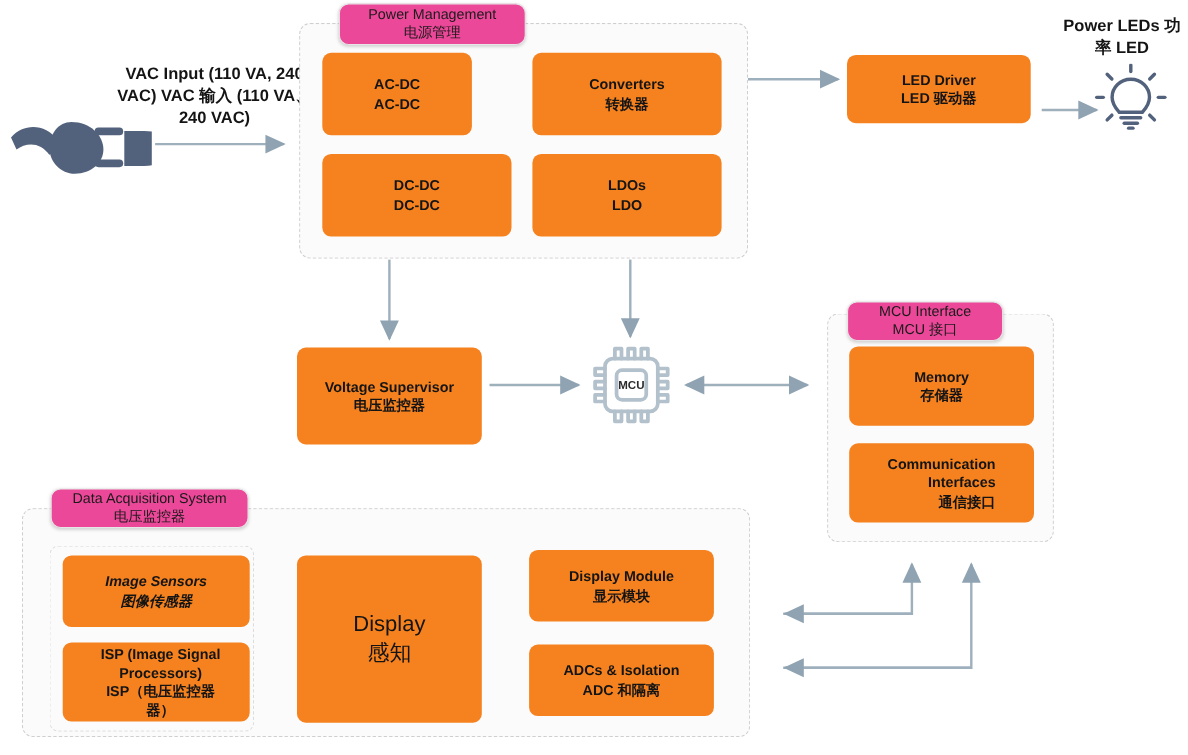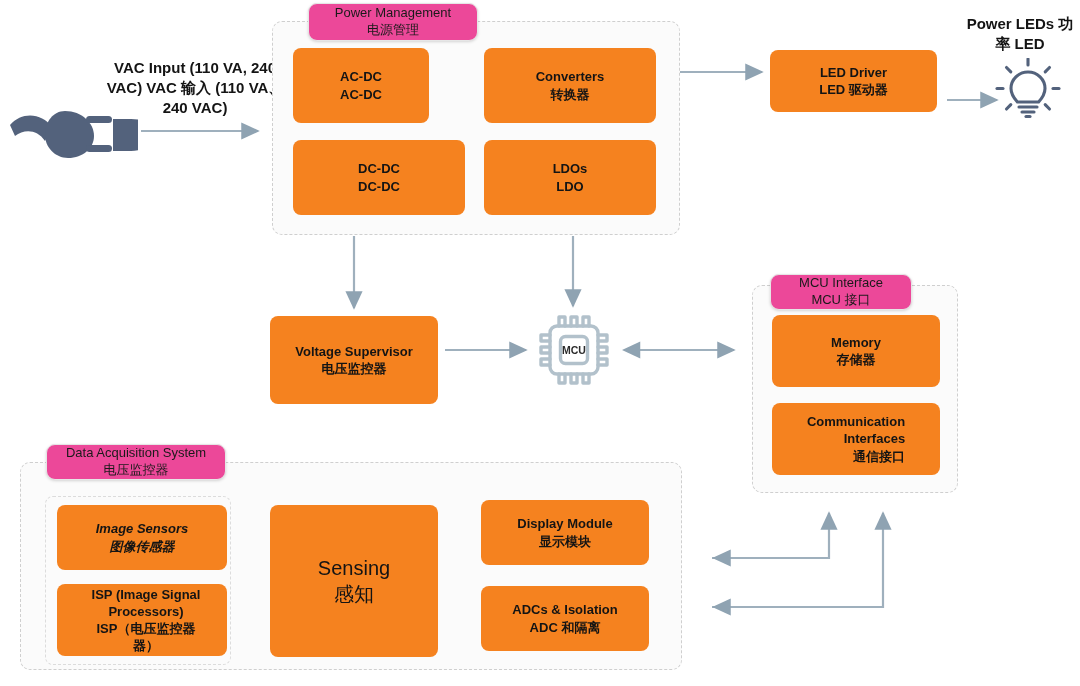--- a/index.html
+++ b/index.html
@@ -261,21 +261,21 @@
     <span>
       <span class="ln">ISP (Image Signal</span>
       <span class="ln">Processors)</span>
       <span class="ln">ISP（电压监控器</span>
       <span class="ln">器）</span>
     </span>
   </div>
 
   <div class="obox" style="left:270px;top:505px;width:168px;height:152px;font-size:20px;font-weight:400;">
     <span>
-      <span class="ln">Sensing</span>
+      <span class="ln">Display</span>
       <span class="ln">感知</span>
     </span>
   </div>
 
   <div class="obox" style="left:481px;top:586px;width:168px;height:65px;">
     <span>
       <span class="ln">ADCs &amp; Isolation</span>
       <span class="ln">ADC 和隔离</span>
     </span>
   </div>

